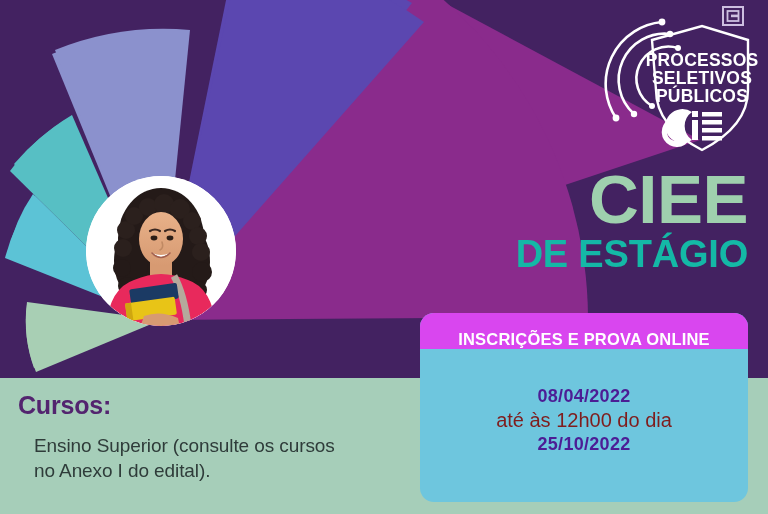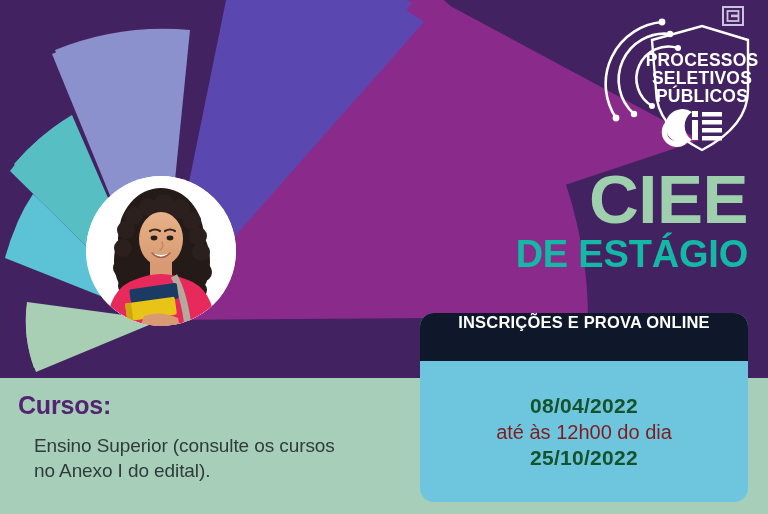--- a/index.html
+++ b/index.html
@@ -70,24 +70,24 @@
     position: absolute;
     left: 420px;
     top: 313px;
     width: 328px;
     height: 189px;
     border-radius: 14px;
     overflow: hidden;
     background: #6ec6de;
   }
   .info-card-header {
-    height: 48px;
-    background: #0f172a;
+    height: 36px;
+    background: #d946ef;
     display: flex;
-    align-items: flex-start;
+    align-items: flex-end;
     justify-content: center;
   }
   .info-card-header span {
     color: #ffffff;
     font-size: 16.5px;
     font-weight: bold;
     letter-spacing: 0.2px;
   }
   .info-card-body {
     height: 141px;
@@ -99,22 +99,22 @@
     box-sizing: border-box;
   }
   .info-line {
     font-size: 20px;
     color: #7f1d1d;
     line-height: 1.26;
     text-align: center;
   }
   .info-line.strong {
     font-weight: bold;
-    color: #14532d;
-    font-size: 21px;
+    color: #4c1d95;
+    font-size: 18px;
     letter-spacing: 0.3px;
   }
 
   
   .headline {
     position: absolute;
     left: 0;
     top: 168px;
     width: 748px;
     text-align: right;

